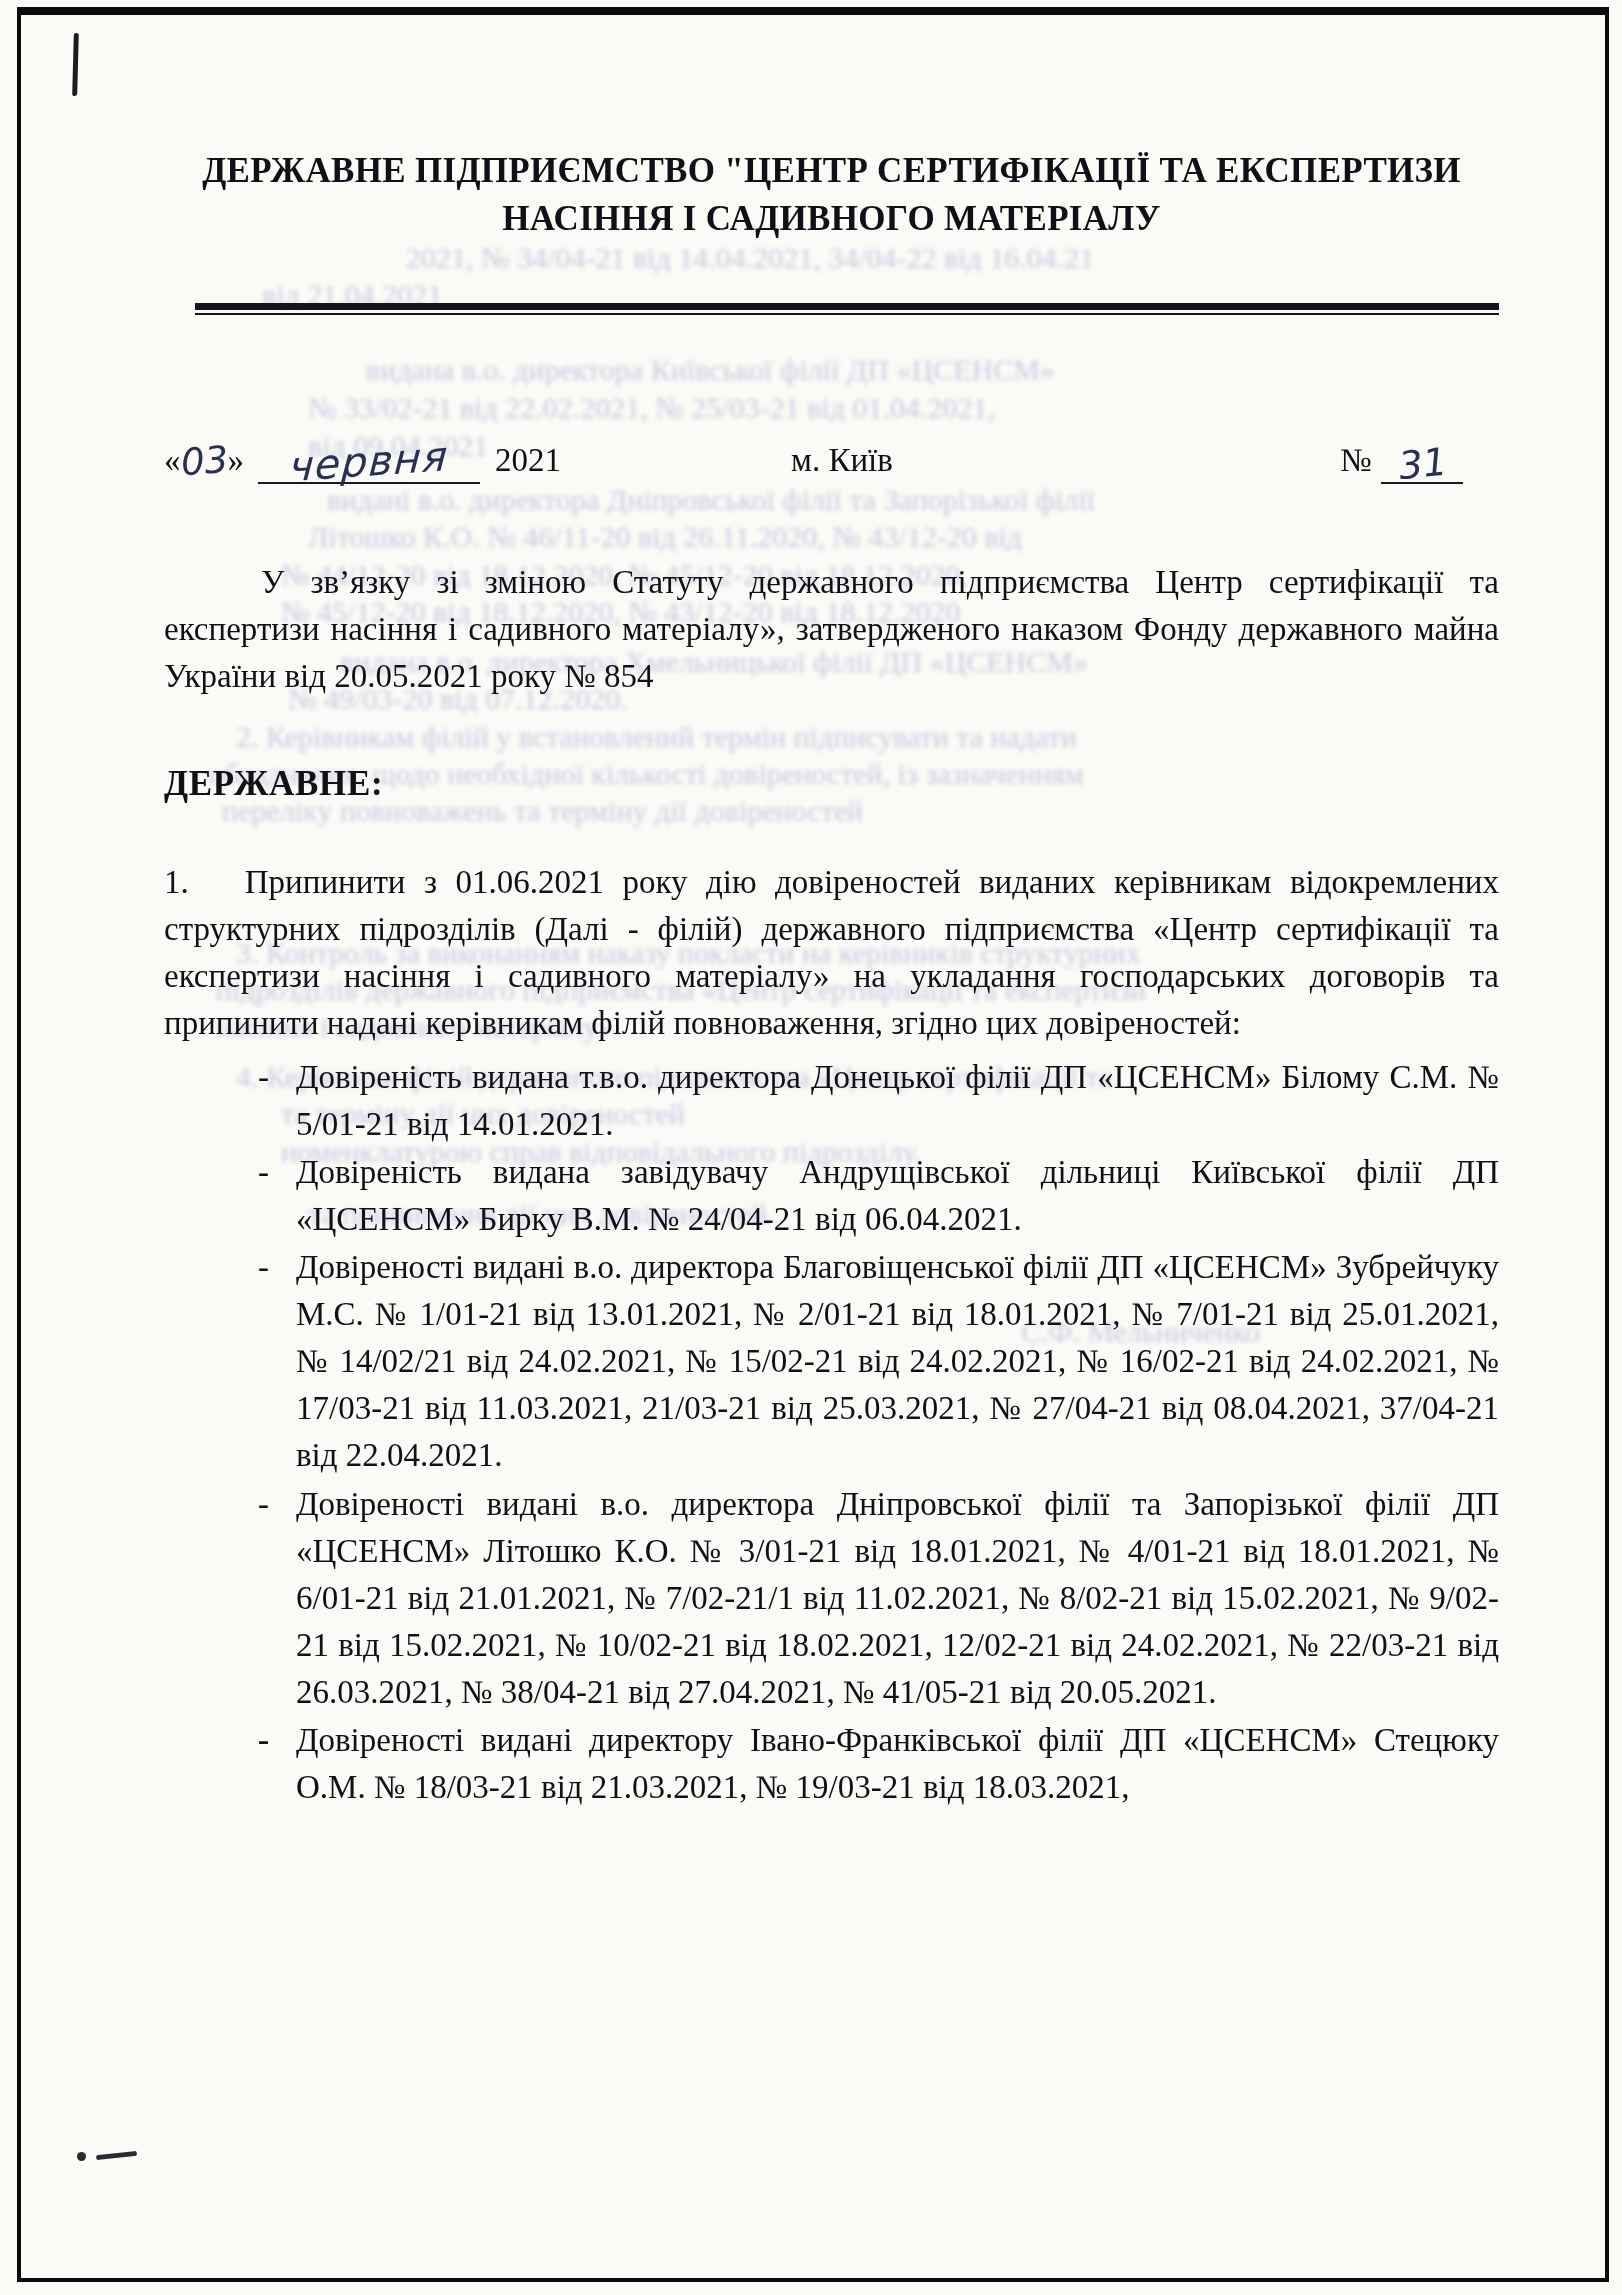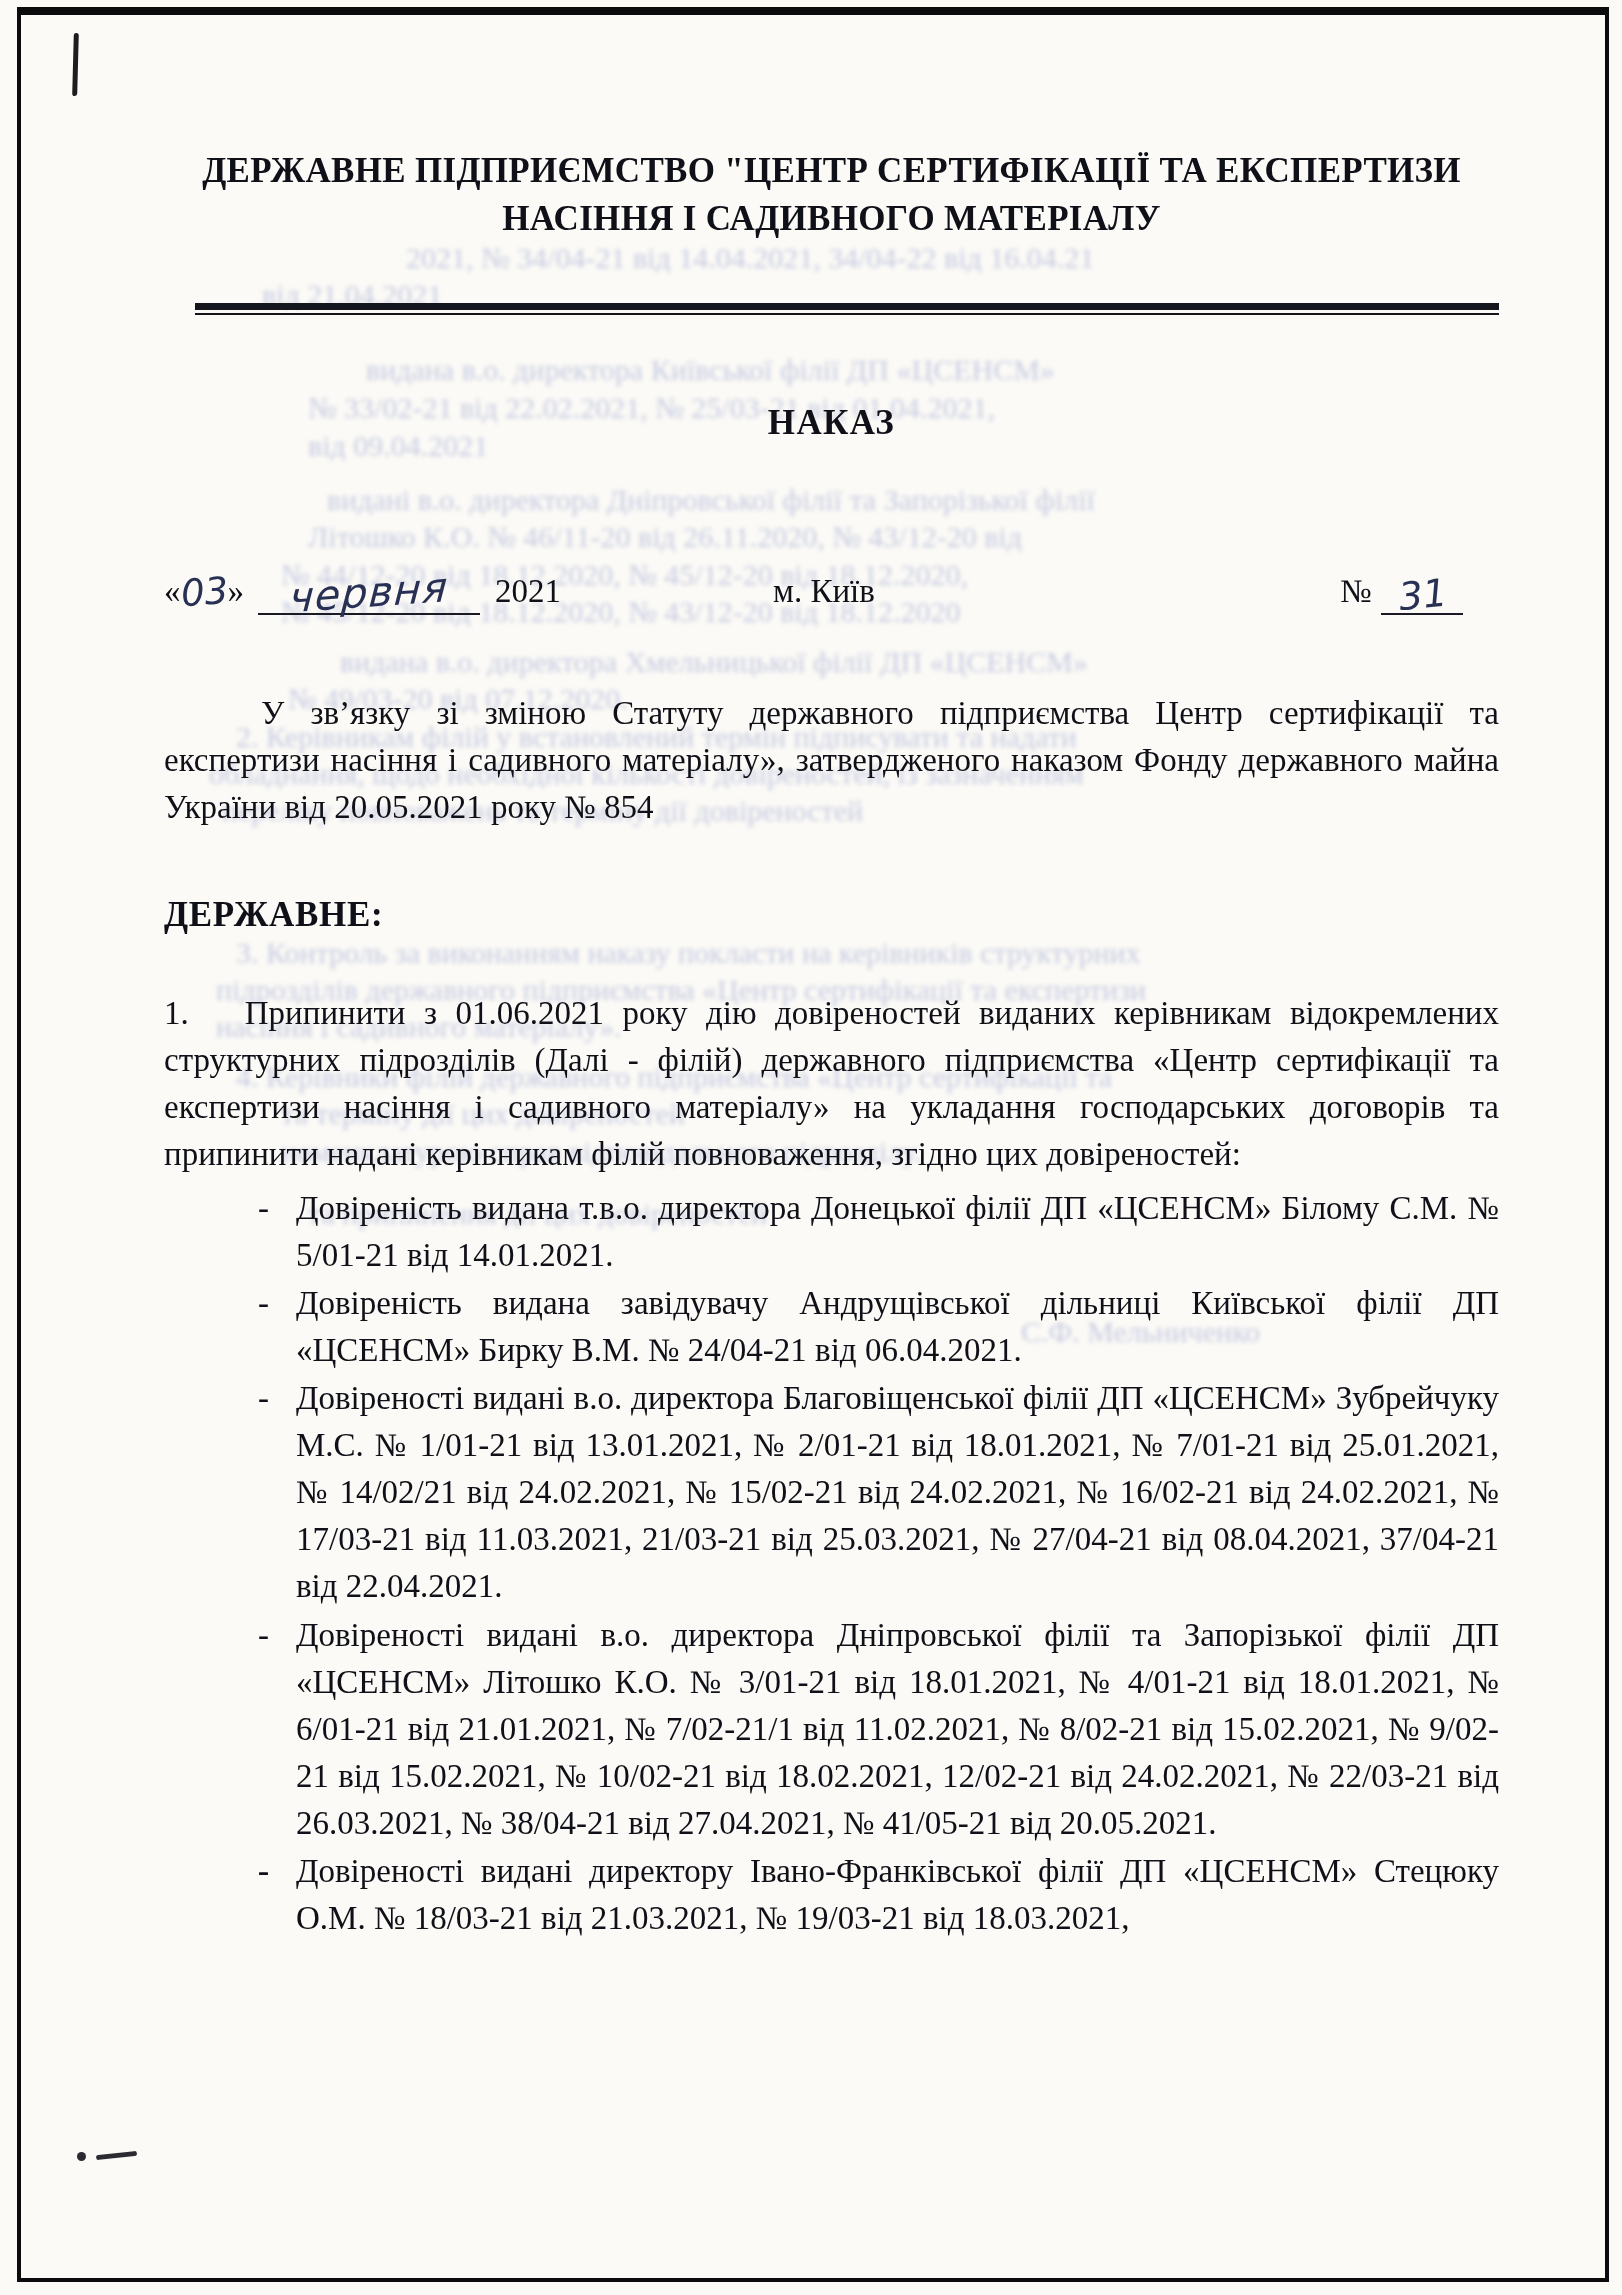--- a/index.html
+++ b/index.html
@@ -62,21 +62,21 @@
     font-size: 35px;
     letter-spacing: 1.3px;
   }
   .date-row {
     position: relative;
     margin-top: 110px;
     height: 65px;
     font-size: 33px;
   }
   .date-left { position: absolute; left: 0; bottom: 6.5px; }
-  .city { position: absolute; left: 609px; bottom: 6.5px; }
+  .city { position: absolute; left: 627px; bottom: 6.5px; }
   .num-group { position: absolute; right: 36px; bottom: 6.5px; }
   .hw {
     font-family: "DejaVu Sans", sans-serif;
     font-style: italic;
     color: #283054;
     display: inline-block;
   }
   .hw-day { font-size: 37px; transform: rotate(-4deg) translateY(2.6px); }
   .month-line {
     display: inline-block;
@@ -181,21 +181,20 @@
   <div class="pen-stroke-top"></div>
   <div class="pen-mark-bottom-1"></div>
   <div class="pen-mark-bottom-2"></div>
 
   <div class="content">
 
     <div class="org-title">ДЕРЖАВНЕ ПІДПРИЄМСТВО "ЦЕНТР СЕРТИФІКАЦІЇ ТА ЕКСПЕРТИЗИ НАСІННЯ І САДИВНОГО МАТЕРІАЛУ</div>
 
     <div class="header-rule"></div>
 
-    <div class="doc-type">НАКАЗ</div>
 
     <div class="date-row">
       <span class="date-left">
         <span>«</span><span class="hw hw-day" style="color: rgb(40, 48, 84);">03</span><span>»</span><span class="month-line"><span class="hw hw-month" style="color: rgb(40, 48, 84);">червня</span></span><span>2021</span>
       </span>
       <span class="city">м. Київ</span>
       <span class="num-group">
         <span>№</span><span class="num-line"><span class="hw hw-num" style="color: rgb(40, 48, 84);">31</span></span>
       </span>
     </div>

